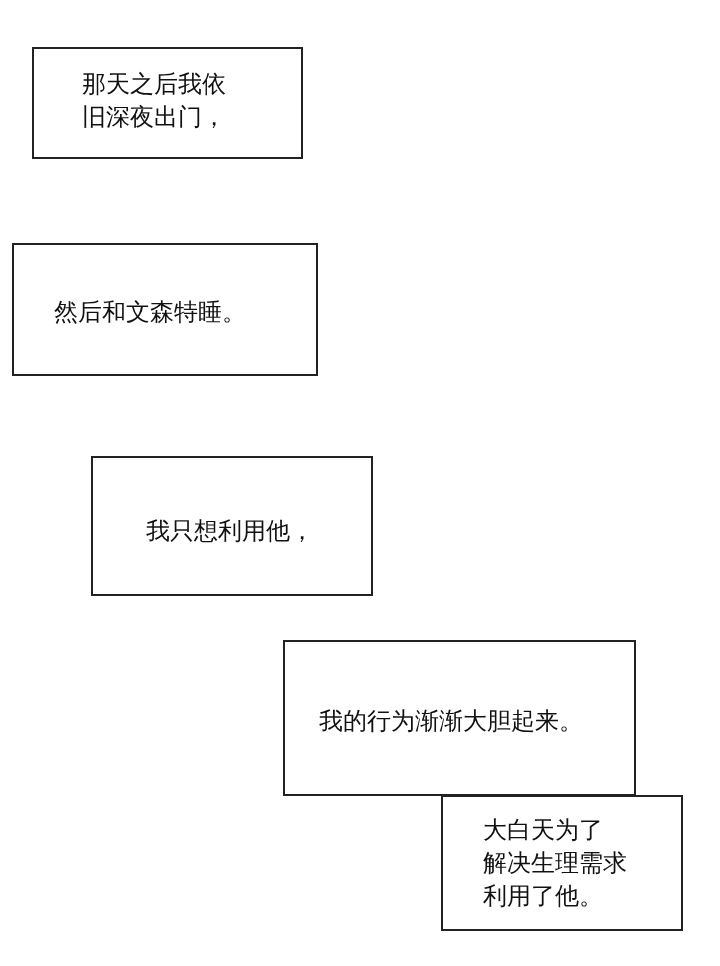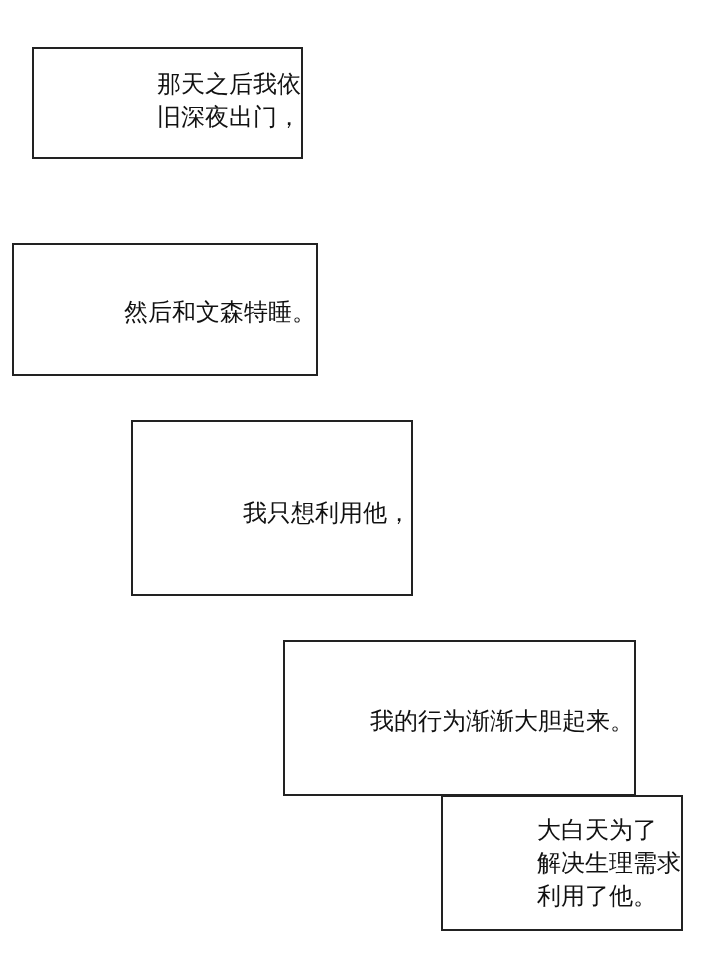--- a/index.html
+++ b/index.html
@@ -15,35 +15,34 @@
       font-family: "DejaVu Sans", "Liberation Sans", sans-serif;
       color: #111111;
     }
     .caption-box {
       position: absolute;
       box-sizing: border-box;
       border: 2px solid #222222;
       background: #ffffff;
       display: flex;
       align-items: center;
-      justify-content: flex-end;
     }
     .caption-text {
       font-size: 24px;
       line-height: 33px;
       white-space: pre-line;
       letter-spacing: 0px;
     }
     #box1 { left: 32px; top: 47px; width: 271px; height: 112px; }
     #box1 .caption-text { margin-left: 48px; margin-top: -4px; }
 
-    #box2 { left: 12px; top: 243px; width: 306px; height: 133px; padding-left: 32px; }
+    #box2 { left: 12px; top: 243px; width: 306px; height: 133px; }
     #box2 .caption-text { margin-left: 40px; margin-top: 6px; }
 
-    #box3 { left: 91px; top: 420px; width: 282px; height: 176px; margin-left: 40px; }
+    #box3 { left: 91px; top: 456px; width: 282px; height: 140px; }
     #box3 .caption-text { margin-left: 53px; margin-top: 10px; }
 
     #box4 { left: 283px; top: 640px; width: 353px; height: 156px; }
     #box4 .caption-text { margin-left: 34px; margin-top: 7px; }
 
     #box5 { left: 441px; top: 795px; width: 242px; height: 136px; }
     #box5 .caption-text { margin-left: 40px; }
   </style>
 </head>
 <body>

